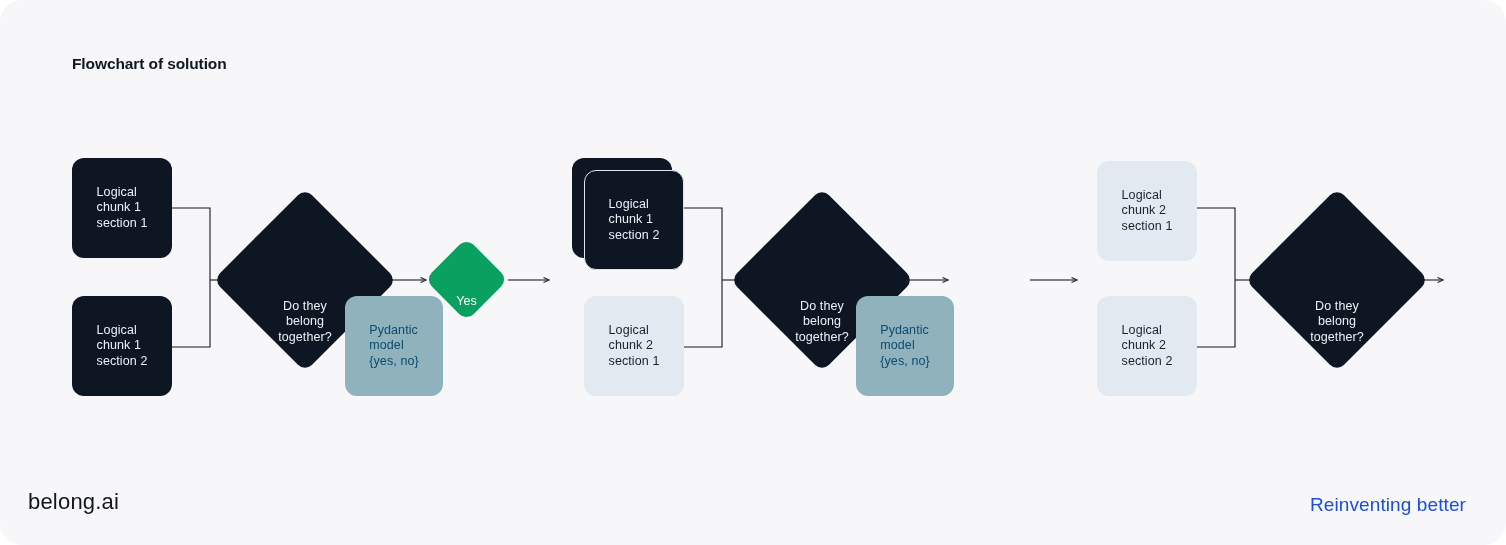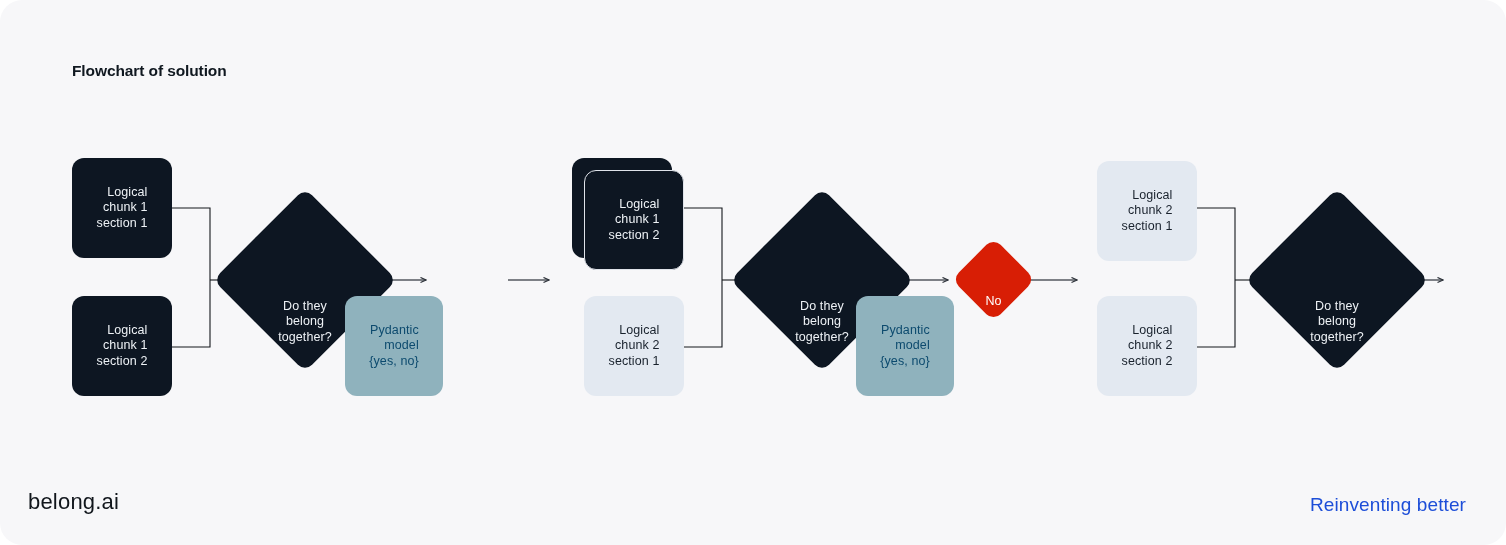--- a/index.html
+++ b/index.html
@@ -20,21 +20,21 @@
     left: 0; top: 0;
     width: 1506px;
     height: 545px;
     background: #f7f7f9;
     border-radius: 22px;
     overflow: hidden;
   }
   .title {
     position: absolute;
     left: 72px;
-    top: 62px;
+    top: 55px;
     font-size: 15.5px;
     font-weight: bold;
     color: #101820;
     letter-spacing: -0.1px;
   }
   .logo {
     position: absolute;
     left: 28px;
     top: 489px;
     font-size: 22px;
@@ -51,21 +51,21 @@
     letter-spacing: 0.1px;
   }
 
   
   .node {
     position: absolute;
     box-sizing: border-box;
     display: flex;
     align-items: center;
     justify-content: center;
-    text-align: right;
+    text-align: left;
     border-radius: 12px;
     font-size: 12.5px;
     line-height: 15.5px;
     white-space: pre-line;
     letter-spacing: 0.1px;
   }
   .node.dark {
     background: #0d1622;
     color: #eef2f6;
   }
@@ -177,20 +177,24 @@
       <span class="dshape"></span>
       <span class="dlabel">Do they
 belong
 together?</span>
     </div>
 
     <div class="node slate" style="left:345px; top:296px; width:98px; height:100px;">Pydantic
 model
 {yes, no}</div>
 
+    <div class="diamond small yes" style="left:437px; top:250px; width:59px; height:59px;">
+      <span class="dshape"></span>
+      <span class="dlabel">Yes</span>
+    </div>
 
     <div class="node dark" style="left:572px; top:158px; width:100px; height:100px;"></div>
 
     <div class="node dark-front" style="left:584px; top:170px; width:100px; height:100px;">Logical
 chunk 1
 section 2</div>
 
     <div class="node light" style="left:584px; top:296px; width:100px; height:100px;">Logical
 chunk 2
 section 1</div>
@@ -199,24 +203,20 @@
       <span class="dshape"></span>
       <span class="dlabel">Do they
 belong
 together?</span>
     </div>
 
     <div class="node slate" style="left:856px; top:296px; width:98px; height:100px;">Pydantic
 model
 {yes, no}</div>
 
-    <div class="diamond small no" style="left:964px; top:250px; width:59px; height:59px;">
-      <span class="dshape"></span>
-      <span class="dlabel">No</span>
-    </div>
 
     <div class="node light" style="left:1097px; top:161px; width:100px; height:100px;">Logical
 chunk 2
 section 1</div>
 
     <div class="node light" style="left:1097px; top:296px; width:100px; height:100px;">Logical
 chunk 2
 section 2</div>
 
     <div class="diamond big" style="left:1272px; top:215px; width:130px; height:130px;">

